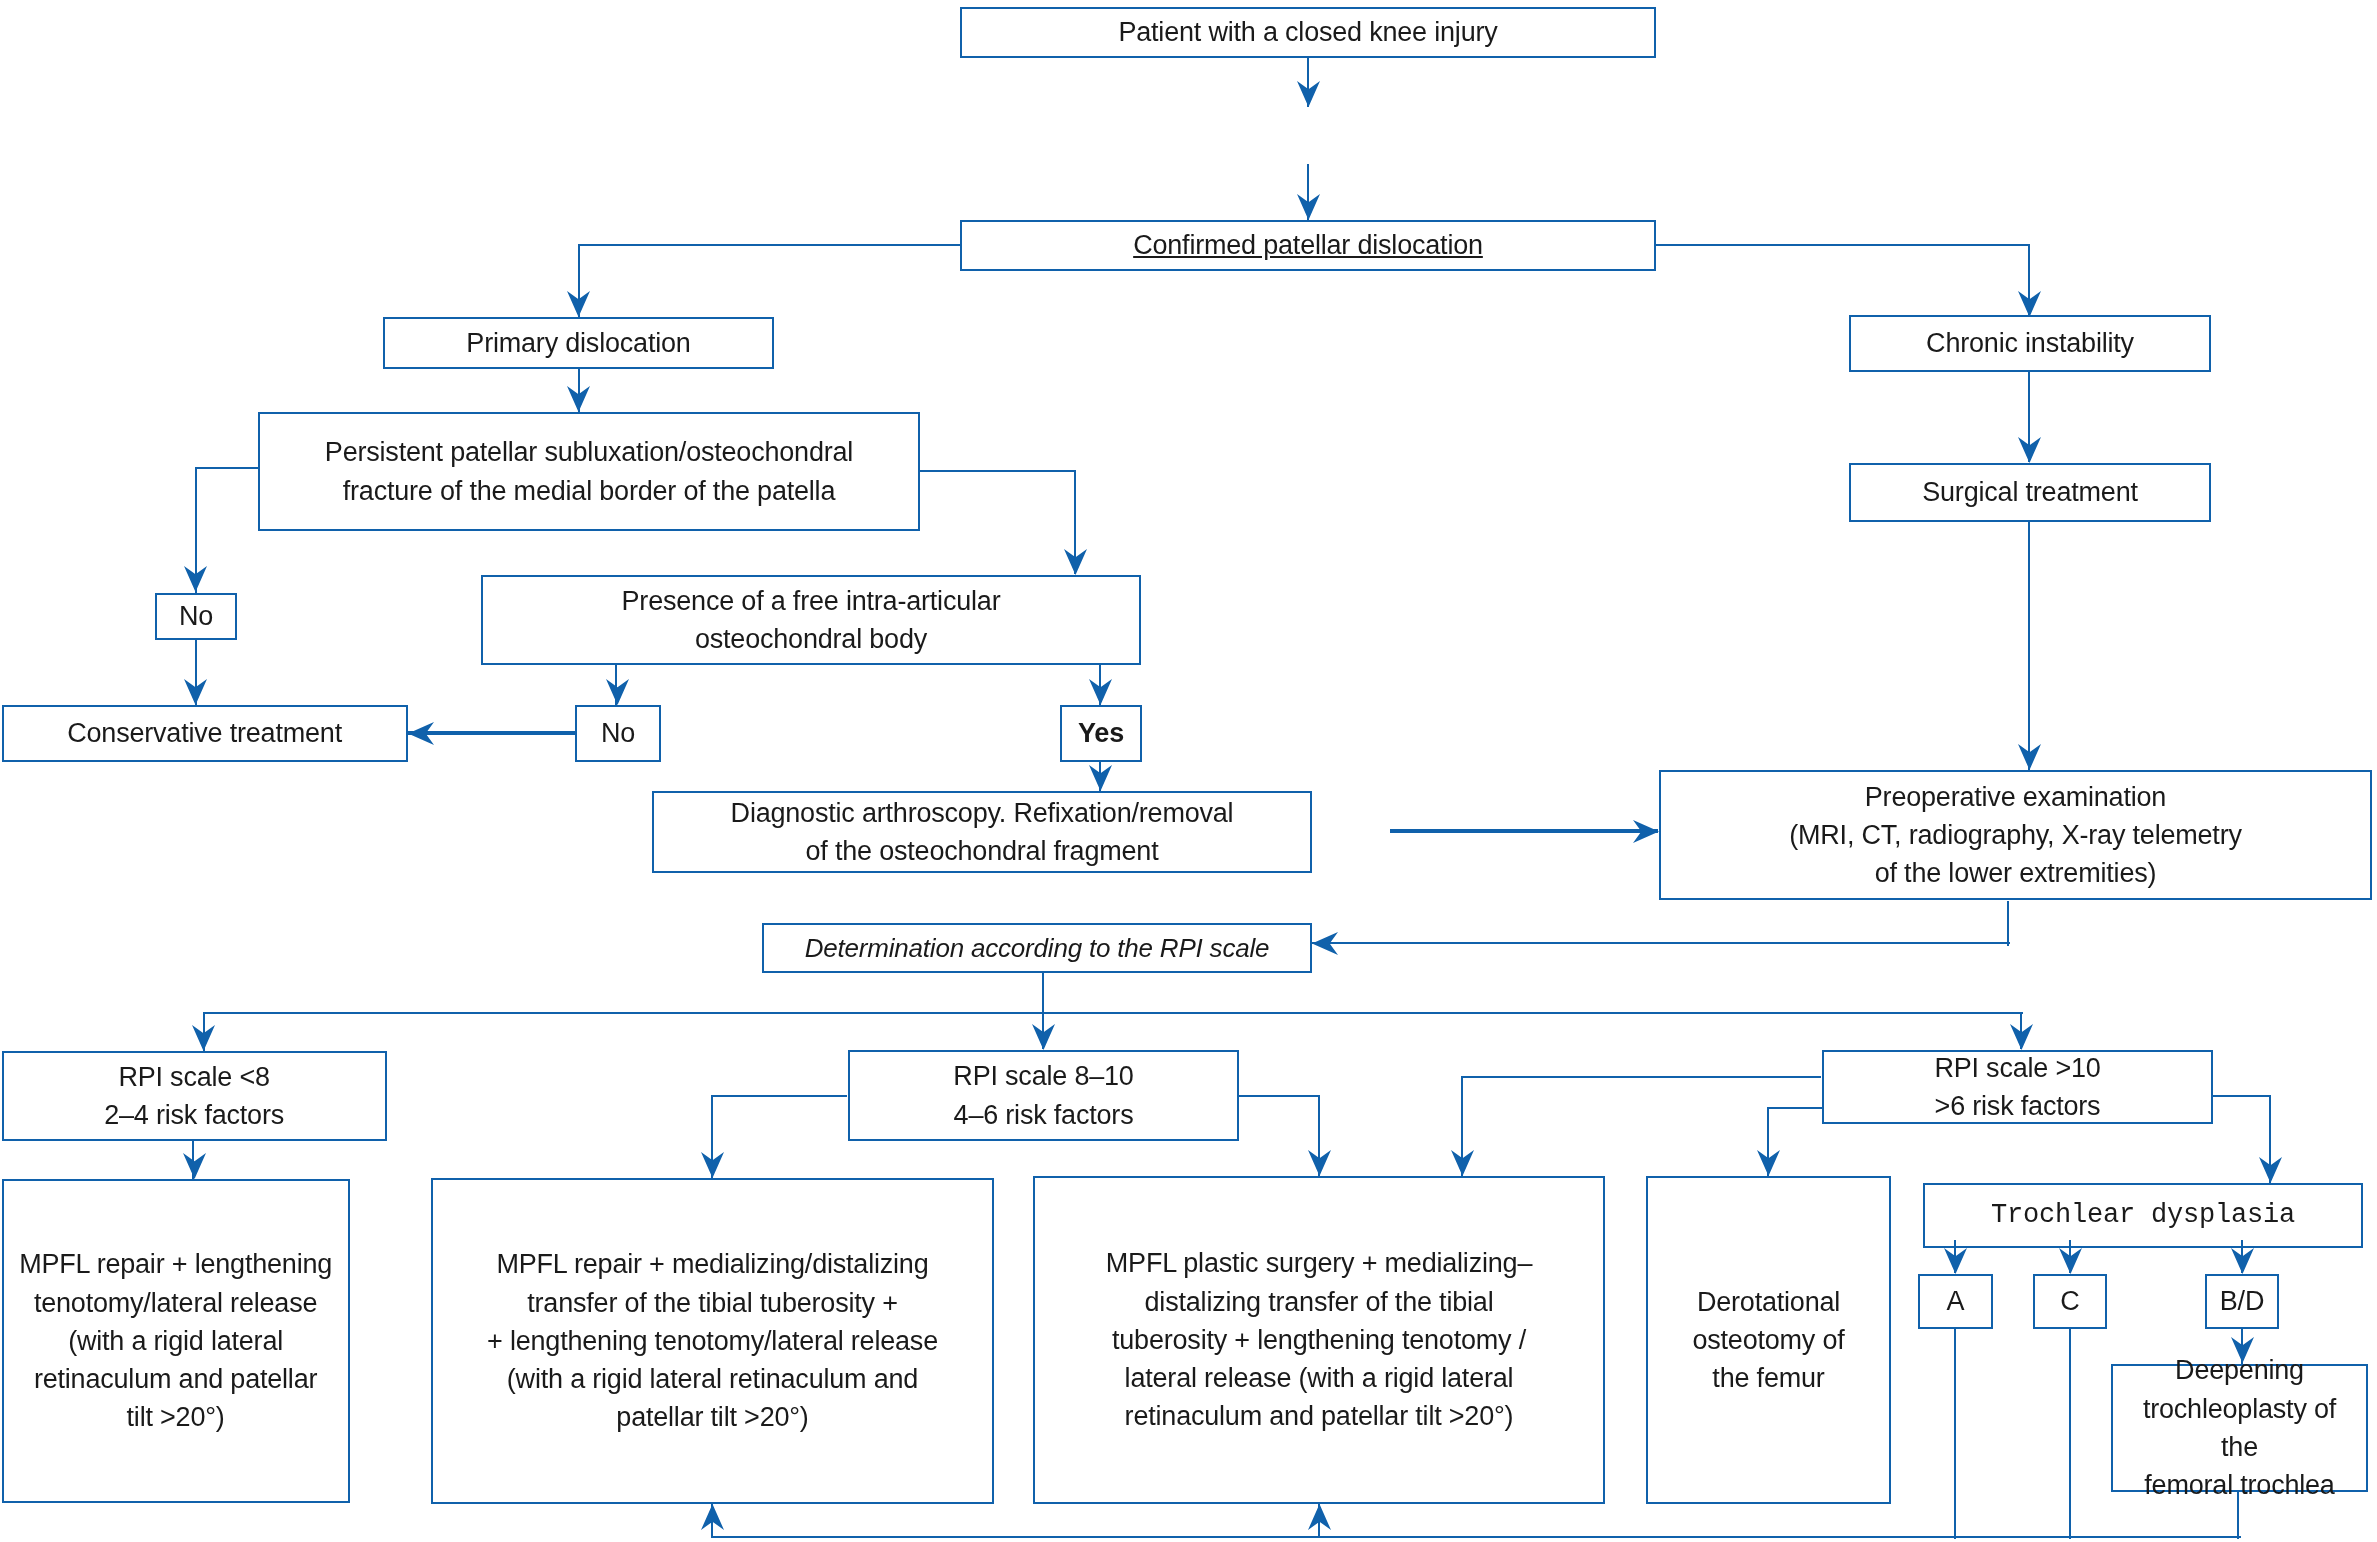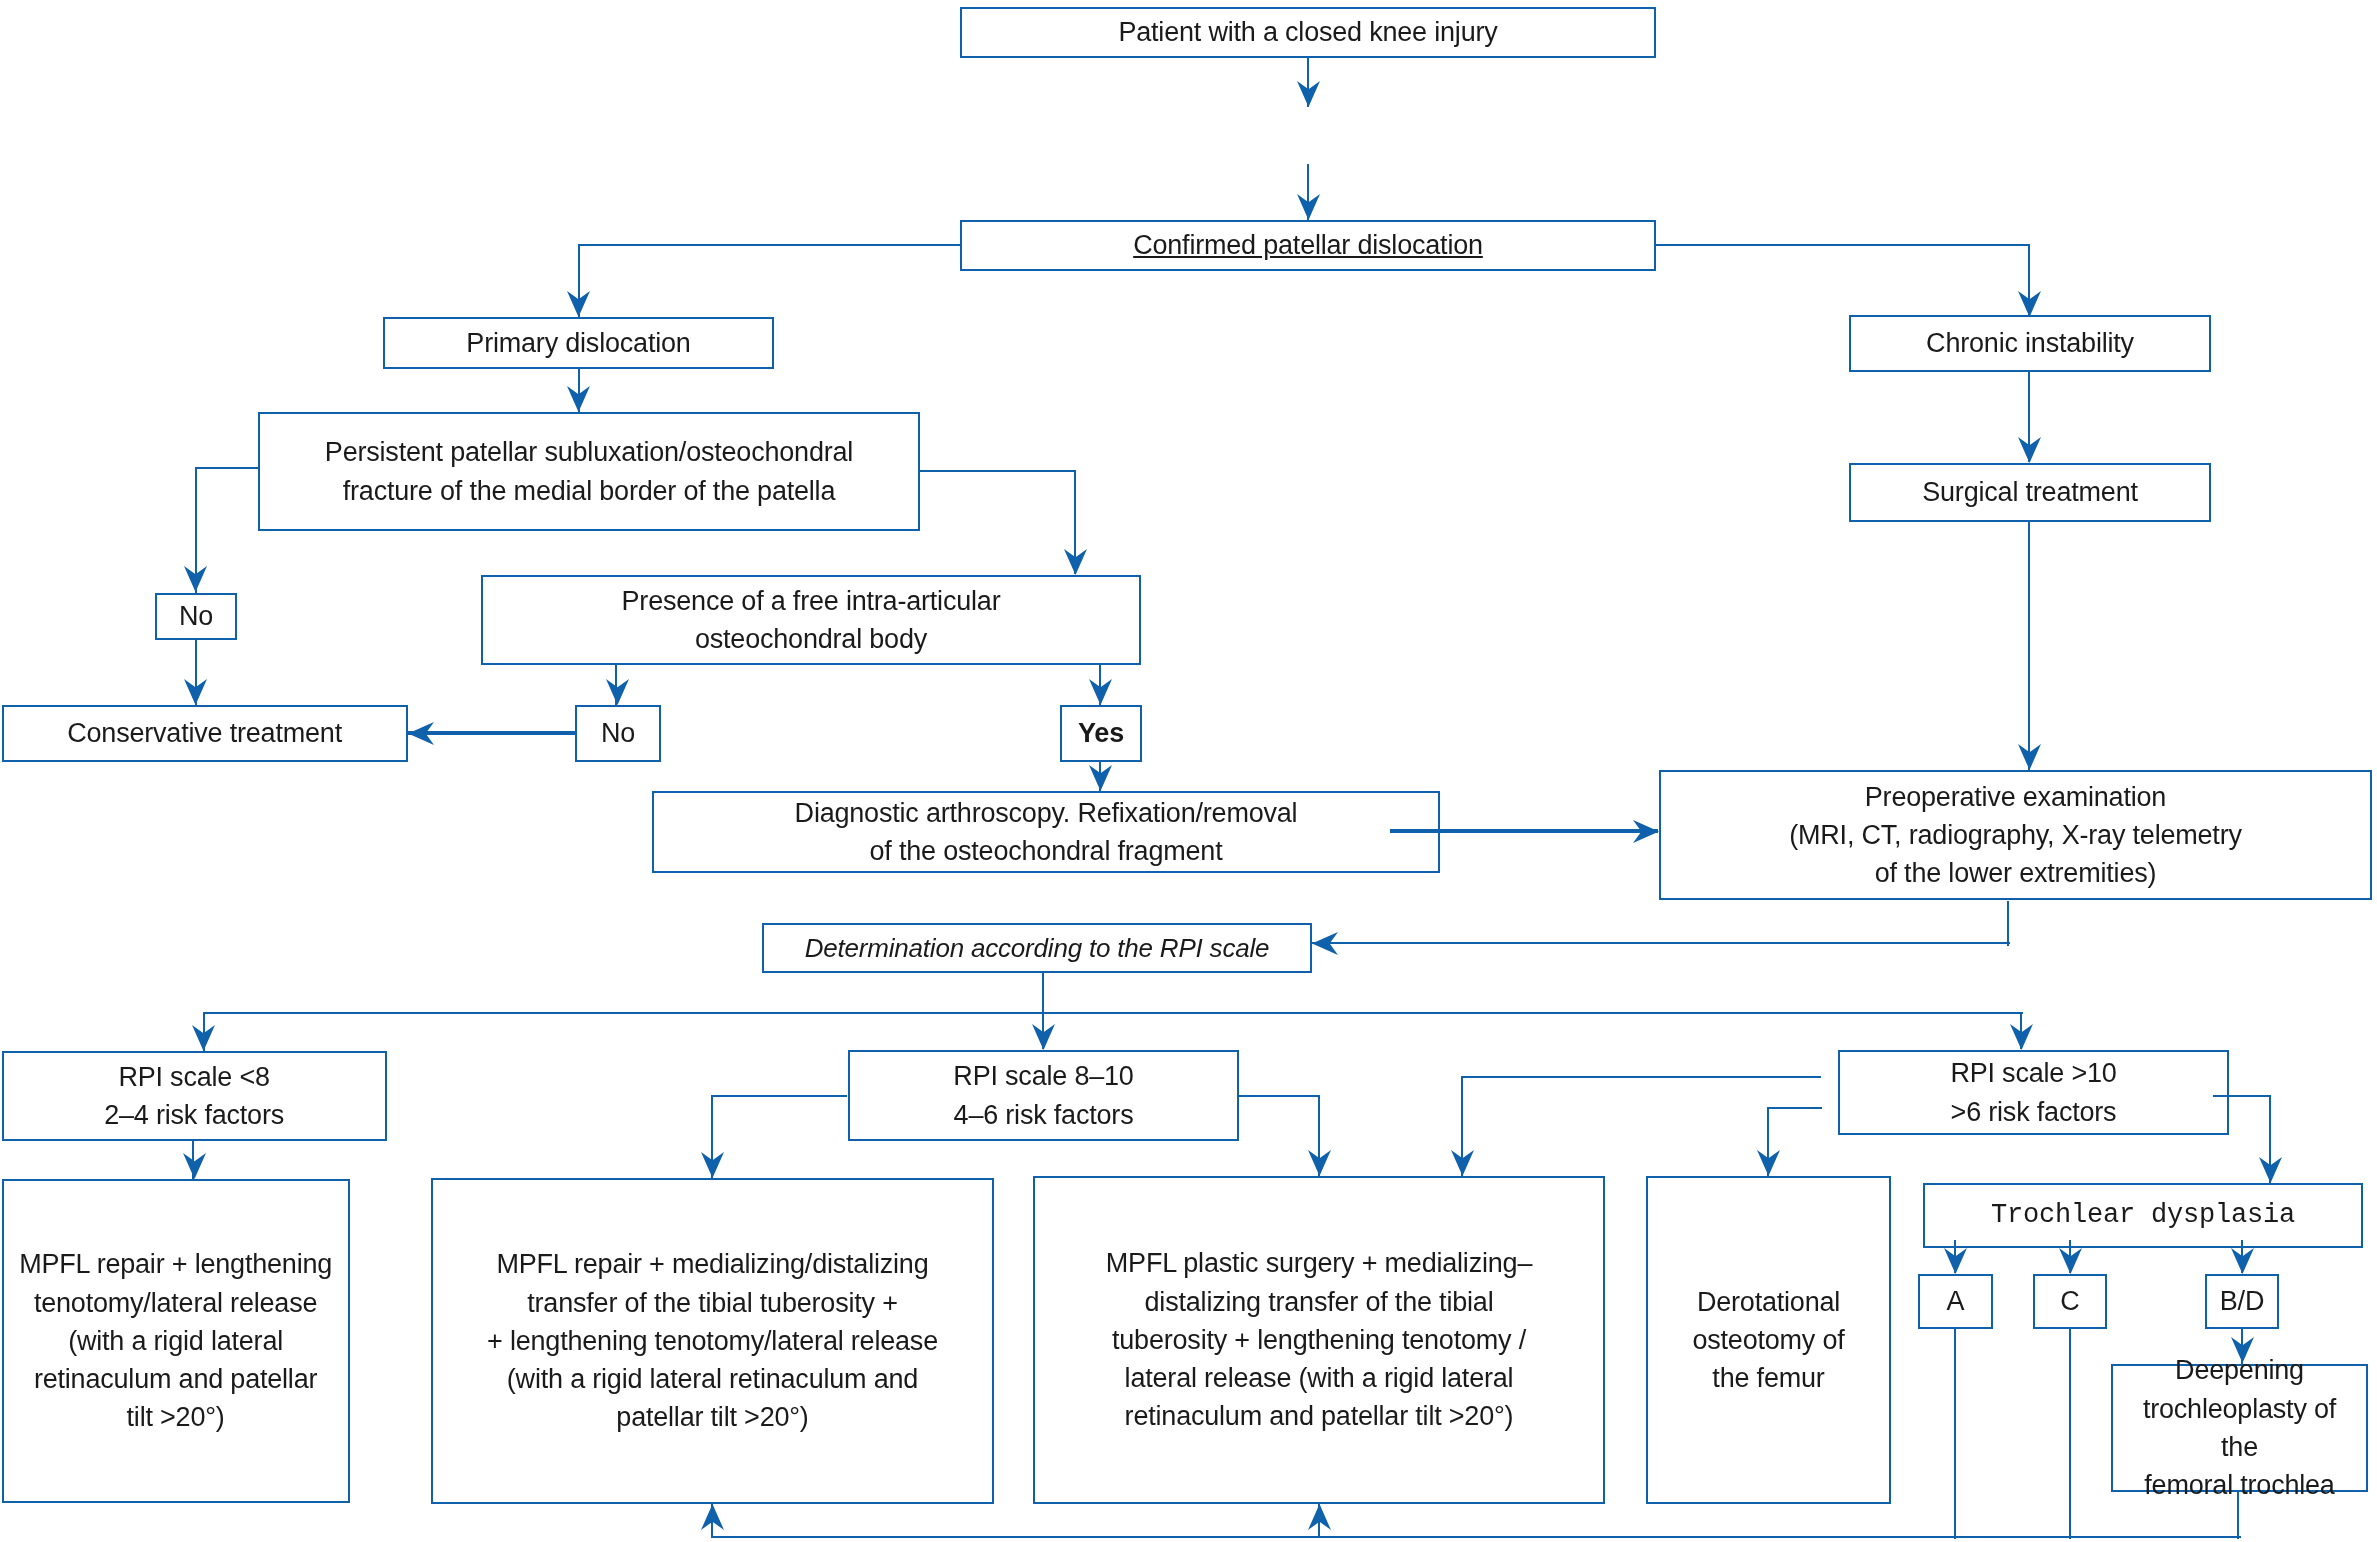--- a/index.html
+++ b/index.html
@@ -35,32 +35,32 @@
     <div class="node" style="left: 383px; top: 317px; width: 391px; height: 52px;">Primary dislocation</div>
     <div class="node" style="left: 1849px; top: 315px; width: 362px; height: 57px;">Chronic instability</div>
     <div class="node" style="left: 258px; top: 412px; width: 662px; height: 119px;">Persistent patellar subluxation/osteochondral
 fracture of the medial border of the patella</div>
     <div class="node" style="left: 155px; top: 593px; width: 82px; height: 47px;">No</div>
     <div class="node" style="left: 481px; top: 575px; width: 660px; height: 90px;">Presence of a free intra-articular
 osteochondral body</div>
     <div class="node" style="left: 1.6px; top: 705px; width: 406px; height: 57px;">Conservative treatment</div>
     <div class="node" style="left: 575px; top: 705px; width: 86px; height: 57px;">No</div>
     <div class="node" style="left: 1060px; top: 705px; width: 82px; height: 57px; font-weight: bold;">Yes</div>
-    <div class="node" style="left: 652px; top: 791px; width: 788px; height: 82px;">Diagnostic arthroscopy. Refixation/removal
+    <div class="node" style="left: 652px; top: 791px; width: 660px; height: 82px;">Diagnostic arthroscopy. Refixation/removal
 of the osteochondral fragment</div>
     <div class="node" style="left: 1849px; top: 463px; width: 362px; height: 59px;">Surgical treatment</div>
     <div class="node" style="left: 1659px; top: 770px; width: 713px; height: 130px;">Preoperative examination
 (MRI, CT, radiography, X-ray telemetry
 of the lower extremities)</div>
     <div class="node" style="left: 762px; top: 923px; width: 550px; height: 50px; font-size: 26px; font-style: italic;">Determination according to the RPI scale</div>
     <div class="node" style="left: 1.6px; top: 1051px; width: 385px; height: 90px;">RPI scale &lt;8
 2–4 risk factors</div>
     <div class="node" style="left: 848px; top: 1050px; width: 391px; height: 91px;">RPI scale 8–10
 4–6 risk factors</div>
-    <div class="node" style="left: 1822px; top: 1050px; width: 391px; height: 85px; margin-left: 16px;">RPI scale &gt;10
+    <div class="node" style="left: 1822px; top: 1050px; width: 391px; height: 74px;">RPI scale &gt;10
 &gt;6 risk factors</div>
     <div class="node" style="left: 1.6px; top: 1179px; width: 348px; height: 324px;">MPFL repair + lengthening
 tenotomy/lateral release
 (with a rigid lateral
 retinaculum and patellar
 tilt &gt;20°)</div>
     <div class="node" style="left: 431px; top: 1178px; width: 563px; height: 326px;">MPFL repair + medializing/distalizing
 transfer of the tibial tuberosity +
 + lengthening tenotomy/lateral release
 (with a rigid lateral retinaculum and

